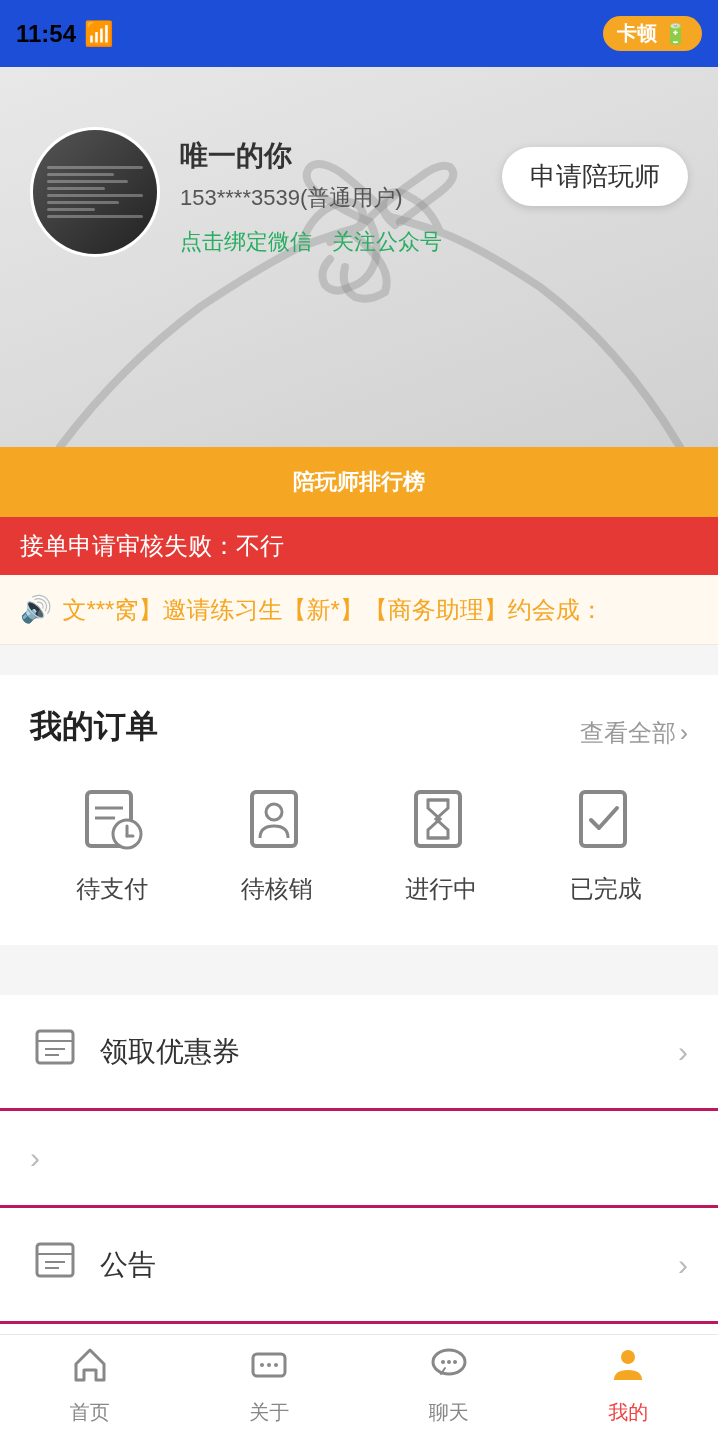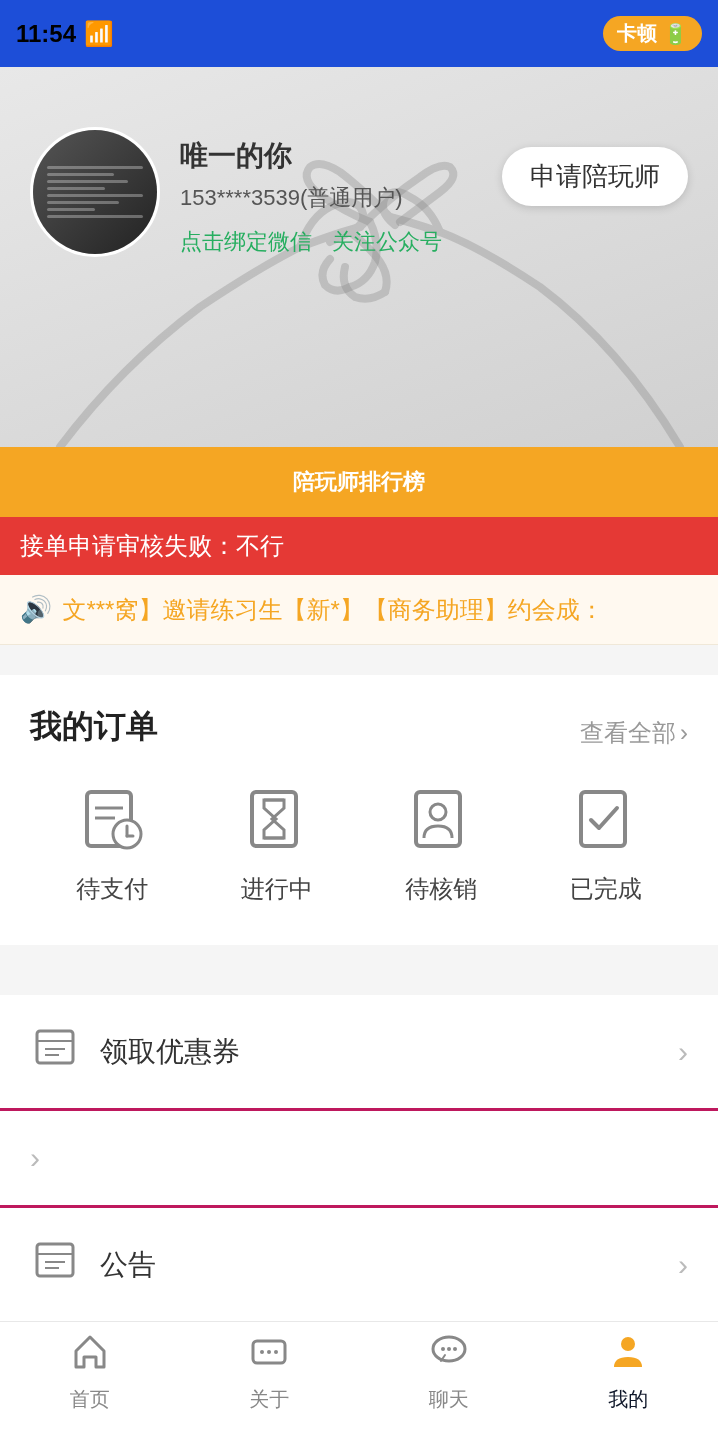--- a/index.html
+++ b/index.html
@@ -209,21 +209,21 @@
       color: #333;
     }
     .menu-arrow {
       font-size: 30px;
       color: #bbb;
     }
 
     
     .bottom-nav {
       position: fixed;
-      bottom: 13px; left: 0;
+      bottom: 0; left: 0;
       width: 718px;
       height: 100px;
       background: #fff;
       border-top: 1px solid #e8e8e8;
       display: flex;
       align-items: center;
       justify-content: space-around;
     }
     .nav-item {
       display: flex;
@@ -367,38 +367,38 @@
           <line x1="50" y1="52" x2="56" y2="52" stroke="#888" stroke-width="3" stroke-linecap="round"></line>
         </svg>
       </div>
       <span class="order-label">待支付</span>
     </div>
 
     <div class="order-item">
       <div class="order-icon-wrap">
         <svg width="70" height="70" viewBox="0 0 70 70">
           <rect x="10" y="8" width="44" height="54" rx="4" fill="none" stroke="#888" stroke-width="4"></rect>
-
-          <path d="M22 16 L42 16 L42 24 L30 35 L42 46 L42 54 L22 54 L22 46 L34 35 L22 24 Z" fill="none" stroke="#888" stroke-width="3"></path>
-          <line x1="22" y1="16" x2="42" y2="16" stroke="#888" stroke-width="3"></line>
-          <line x1="22" y1="54" x2="42" y2="54" stroke="#888" stroke-width="3"></line>
+          <circle cx="32" cy="28" r="8" fill="none" stroke="#888" stroke-width="3"></circle>
+          <path d="M18 54 Q18 42 32 42 Q46 42 46 54" fill="none" stroke="#888" stroke-width="3"></path>
         </svg>
       </div>
-      <span class="order-label">进行中</span>
+      <span class="order-label">待核销</span>
     </div>
 
     <div class="order-item">
       <div class="order-icon-wrap">
         <svg width="70" height="70" viewBox="0 0 70 70">
           <rect x="10" y="8" width="44" height="54" rx="4" fill="none" stroke="#888" stroke-width="4"></rect>
-          <circle cx="32" cy="28" r="8" fill="none" stroke="#888" stroke-width="3"></circle>
-          <path d="M18 54 Q18 42 32 42 Q46 42 46 54" fill="none" stroke="#888" stroke-width="3"></path>
+
+          <path d="M22 16 L42 16 L42 24 L30 35 L42 46 L42 54 L22 54 L22 46 L34 35 L22 24 Z" fill="none" stroke="#888" stroke-width="3"></path>
+          <line x1="22" y1="16" x2="42" y2="16" stroke="#888" stroke-width="3"></line>
+          <line x1="22" y1="54" x2="42" y2="54" stroke="#888" stroke-width="3"></line>
         </svg>
       </div>
-      <span class="order-label">待核销</span>
+      <span class="order-label">进行中</span>
     </div>
 
     <div class="order-item">
       <div class="order-icon-wrap">
         <svg width="70" height="70" viewBox="0 0 70 70">
           <rect x="10" y="8" width="44" height="54" rx="4" fill="none" stroke="#888" stroke-width="4"></rect>
           <polyline points="20,36 28,44 46,24" fill="none" stroke="#888" stroke-width="4" stroke-linecap="round" stroke-linejoin="round"></polyline>
         </svg>
       </div>
       <span class="order-label">已完成</span>
@@ -492,15 +492,15 @@
     </span>
     <span class="nav-label">聊天</span>
   </div>
   <div class="nav-item">
     <span class="nav-icon">
       <svg width="40" height="40" viewBox="0 0 40 40">
         <circle cx="20" cy="13" r="7" fill="#f5a623"></circle>
         <path d="M6 36 Q6 26 20 26 Q34 26 34 36" fill="#f5a623"></path>
       </svg>
     </span>
-    <span class="nav-label active" style="color:#0f172a">我的</span>
+    <span class="nav-label active" style="color:#ef4444">我的</span>
   </div>
 </div>
 
 </body></html>

